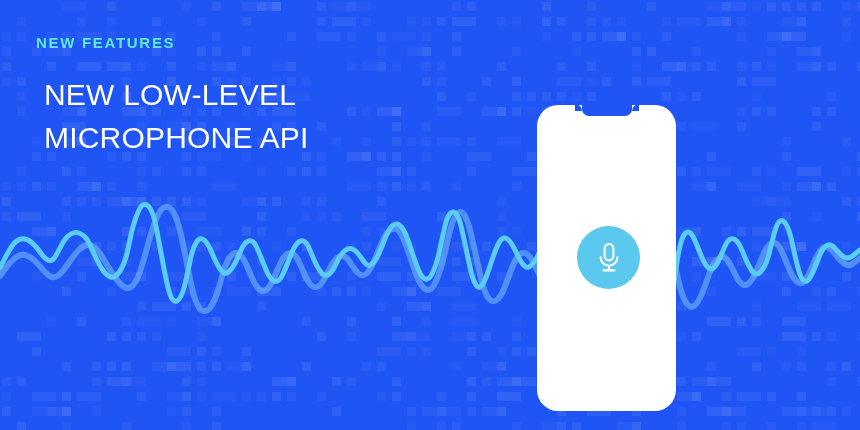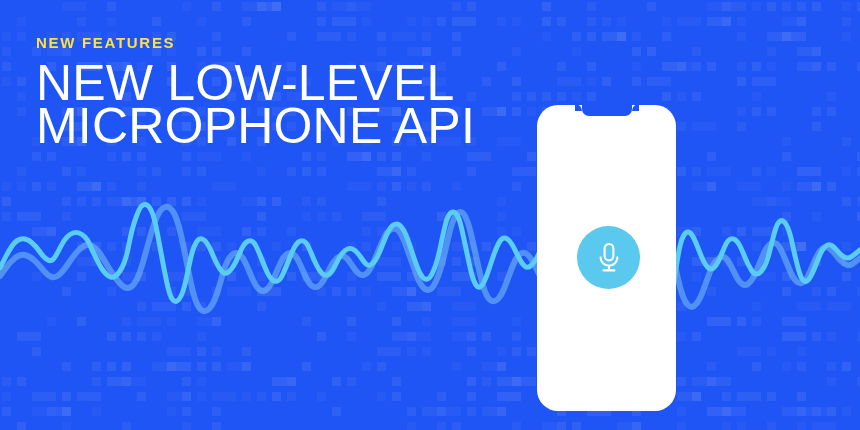--- a/index.html
+++ b/index.html
@@ -37,32 +37,32 @@
   #text-block {
     position: absolute;
     left: 36px;
     top: 33px;
     width: 460px;
   }
   #eyebrow {
     font-size: 15px;
     font-weight: bold;
     letter-spacing: 1.7px;
-    color: #fde047;
+    color: #5eead4;
     line-height: 20px;
-    margin: 0 0 9px 0;
+    margin: 0 0 20px 0;
     white-space: nowrap;
   }
   #headline {
-    font-size: 50px;
+    font-size: 30px;
     font-weight: 300;
     color: #ffffff;
     line-height: 43px;
     letter-spacing: 0.2px;
-    margin: 0;
+    margin: 8px;
     white-space: pre-line;
   }
 
   
   #phone {
     position: absolute;
     left: 537px;
     top: 105px;
     width: 139px;
     height: 306px;

